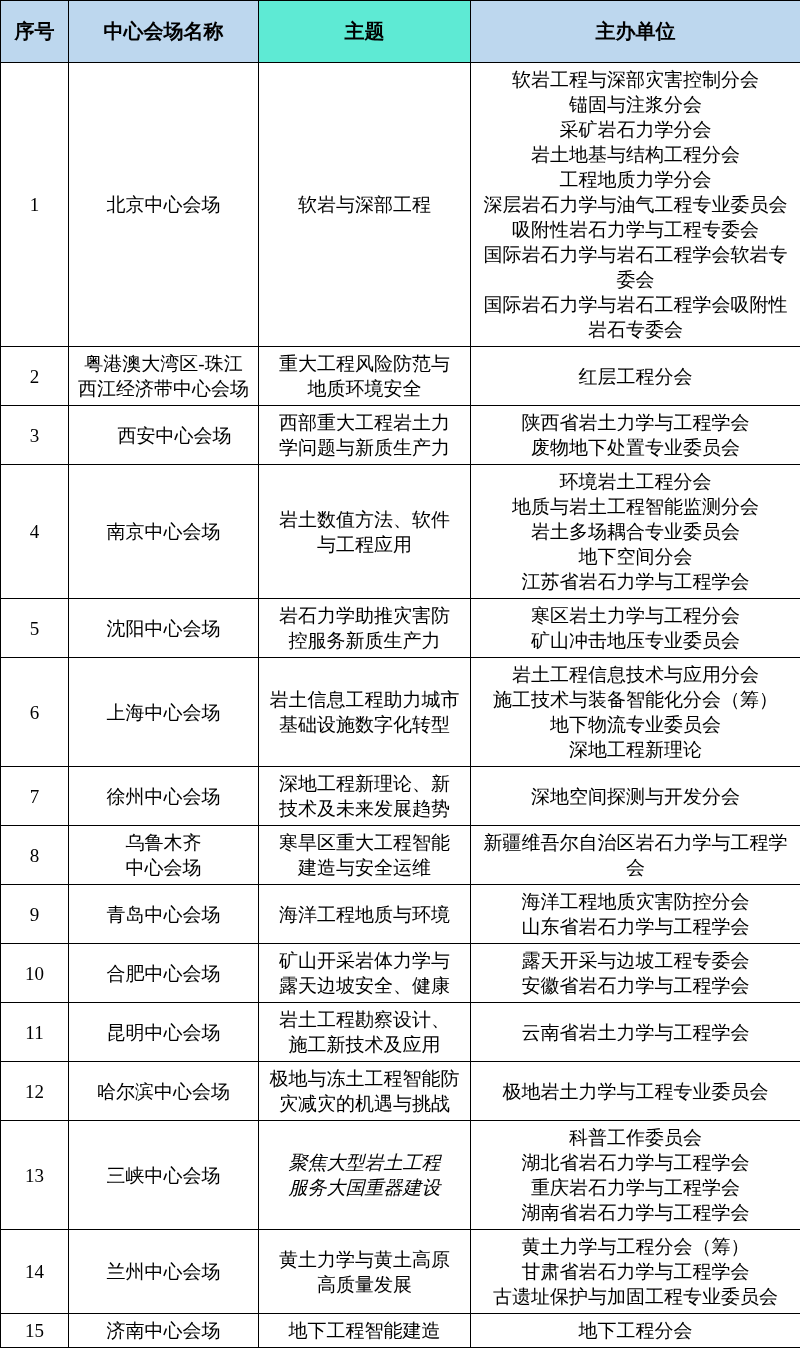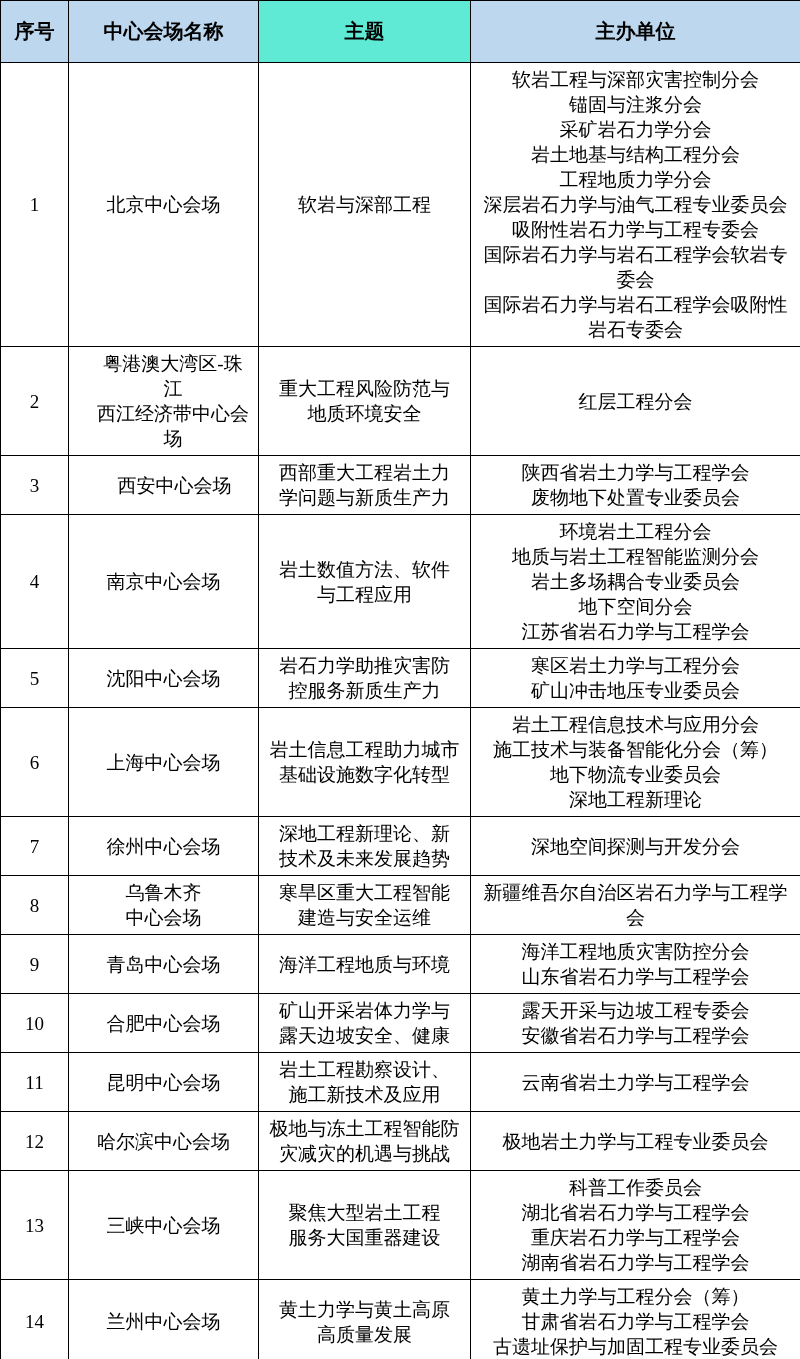--- a/index.html
+++ b/index.html
@@ -67,21 +67,21 @@
           <div>深层岩石力学与油气工程专业委员会</div>
           <div>吸附性岩石力学与工程专委会</div>
           <div>国际岩石力学与岩石工程学会软岩专委会</div>
           <div>国际岩石力学与岩石工程学会吸附性岩石专委会</div>
         </td>
       </tr>
       <tr>
         <td style="border-color: rgb(0, 0, 0);">
           <div>2</div>
         </td>
-        <td style="border-color: rgb(0, 0, 0); padding-left: 25px;">
+        <td style="border-color: rgb(0, 0, 0);">
           <div>粤港澳大湾区-珠江</div>
           <div>西江经济带中心会场</div>
         </td>
         <td style="border-color: rgb(0, 0, 0);">
           <div>重大工程风险防范与</div>
           <div>地质环境安全</div>
         </td>
         <td style="border-color: rgb(0, 0, 0);">
           <div>红层工程分会</div>
         </td>
@@ -247,21 +247,21 @@
           <div>极地岩土力学与工程专业委员会</div>
         </td>
       </tr>
       <tr>
         <td style="border-color: rgb(0, 0, 0);">
           <div>13</div>
         </td>
         <td style="border-color: rgb(0, 0, 0);">
           <div>三峡中心会场</div>
         </td>
-        <td style="border-color: rgb(0, 0, 0);">
+        <td style="border-color: rgb(0, 0, 0); font-style: italic;">
           <div>聚焦大型岩土工程</div>
           <div>服务大国重器建设</div>
         </td>
         <td style="border-color: rgb(0, 0, 0);">
           <div>科普工作委员会</div>
           <div>湖北省岩石力学与工程学会</div>
           <div>重庆岩石力学与工程学会</div>
           <div>湖南省岩石力学与工程学会</div>
         </td>
       </tr>

